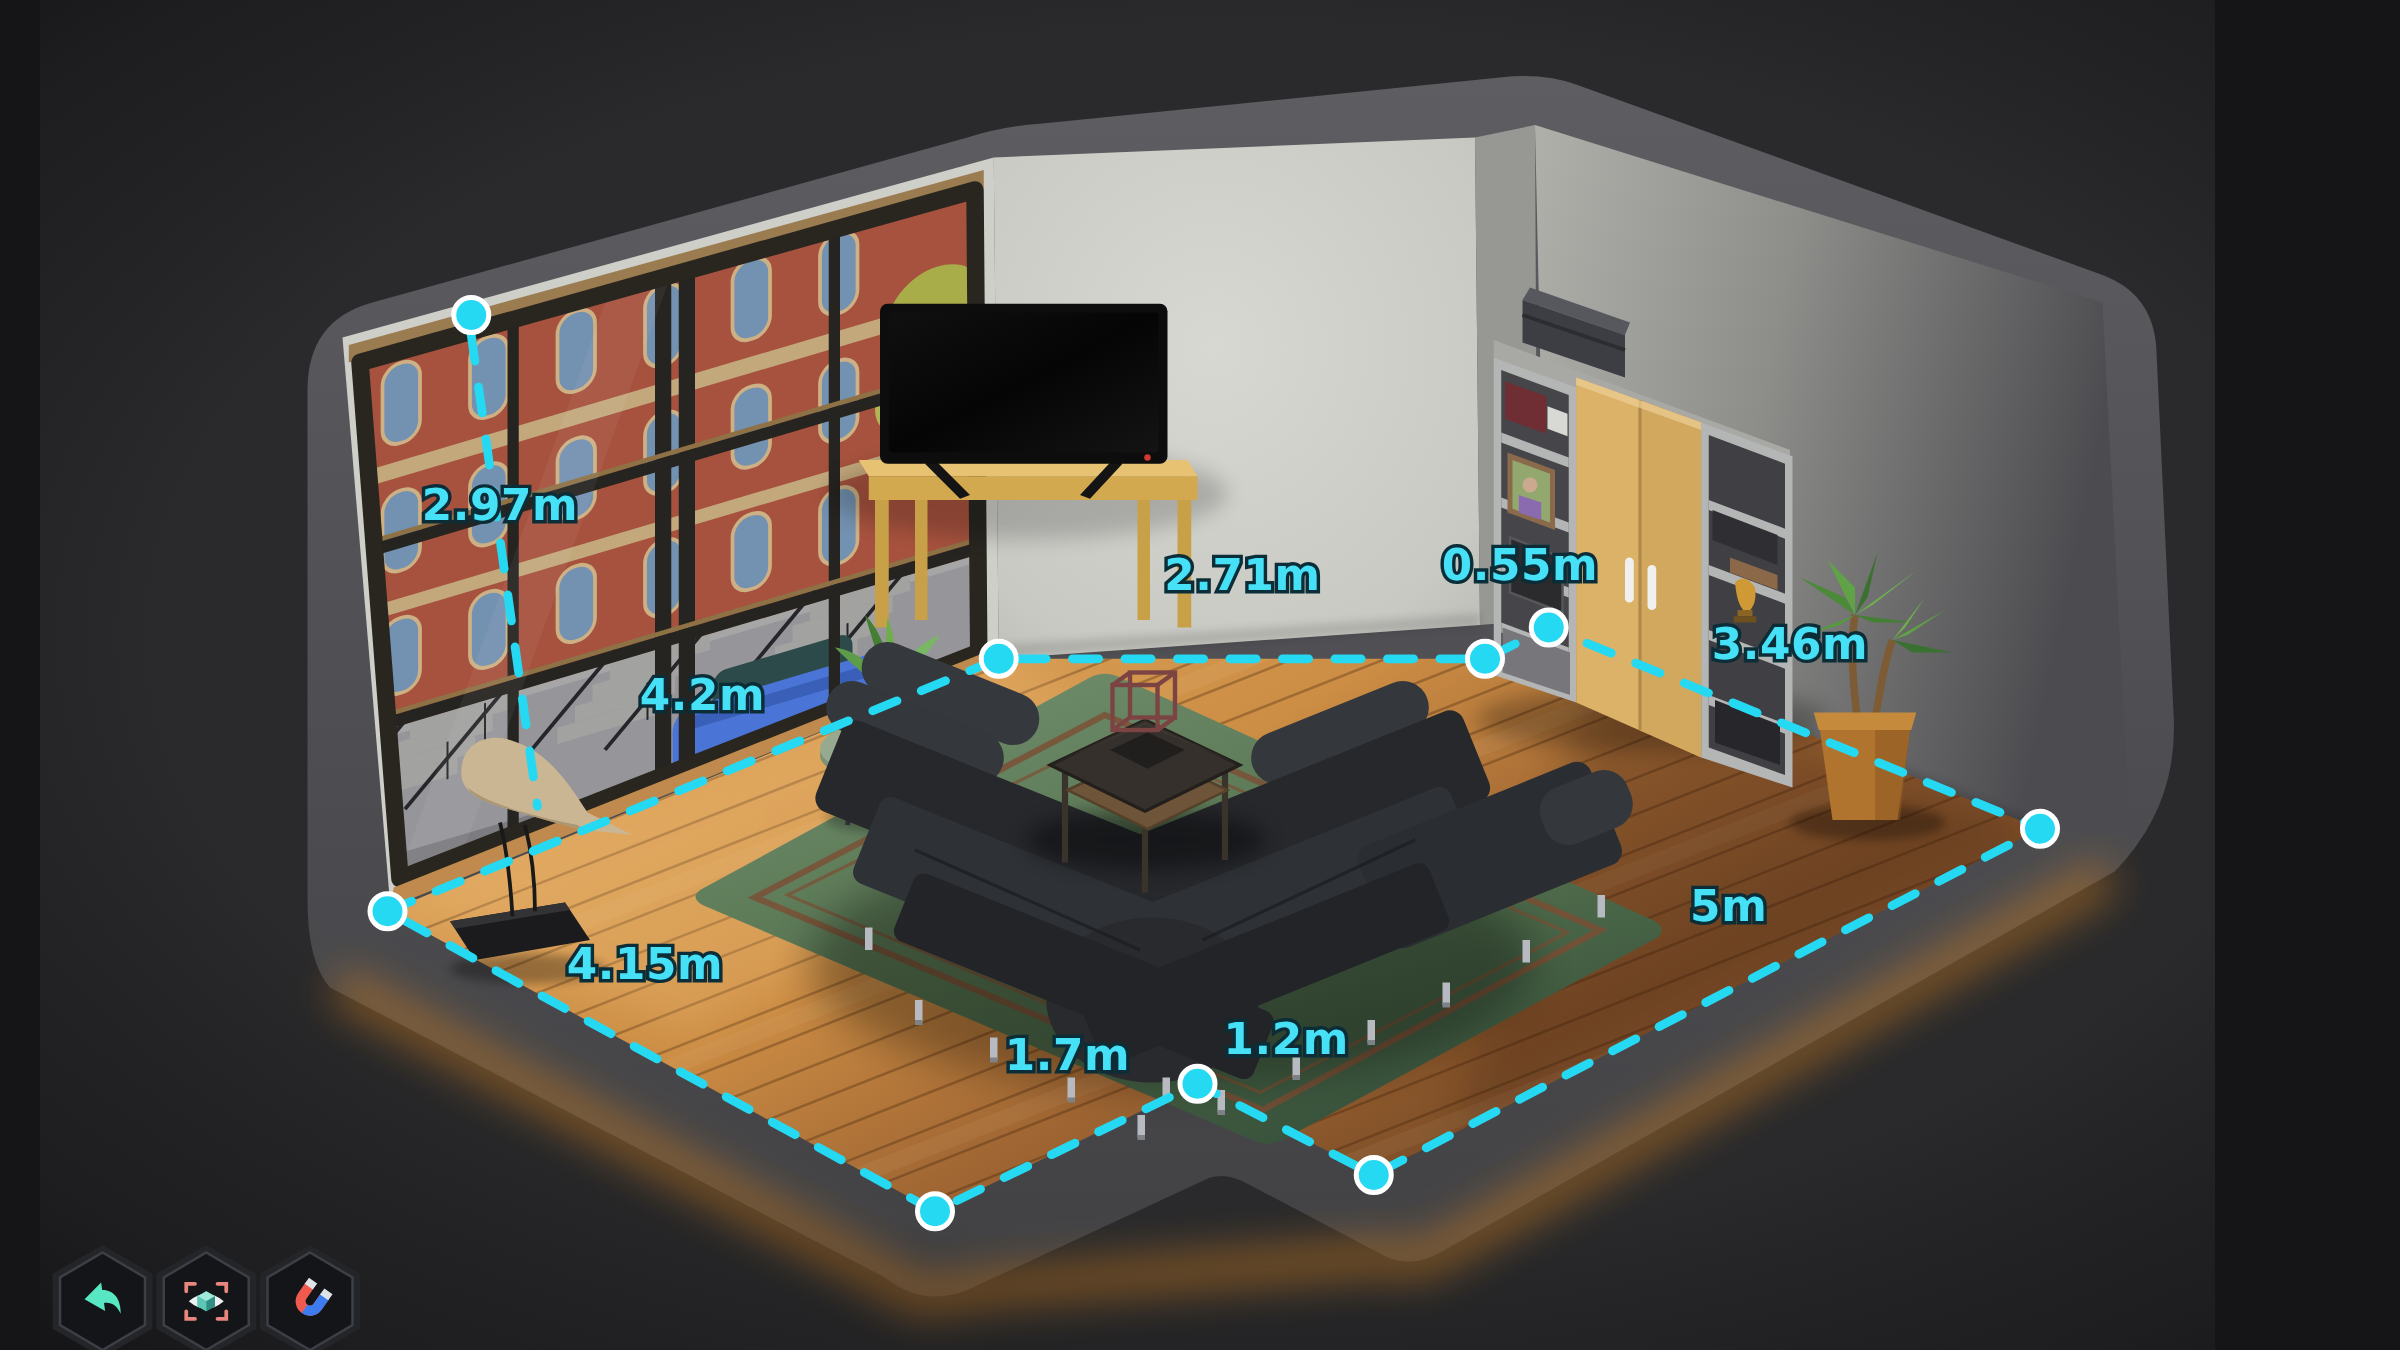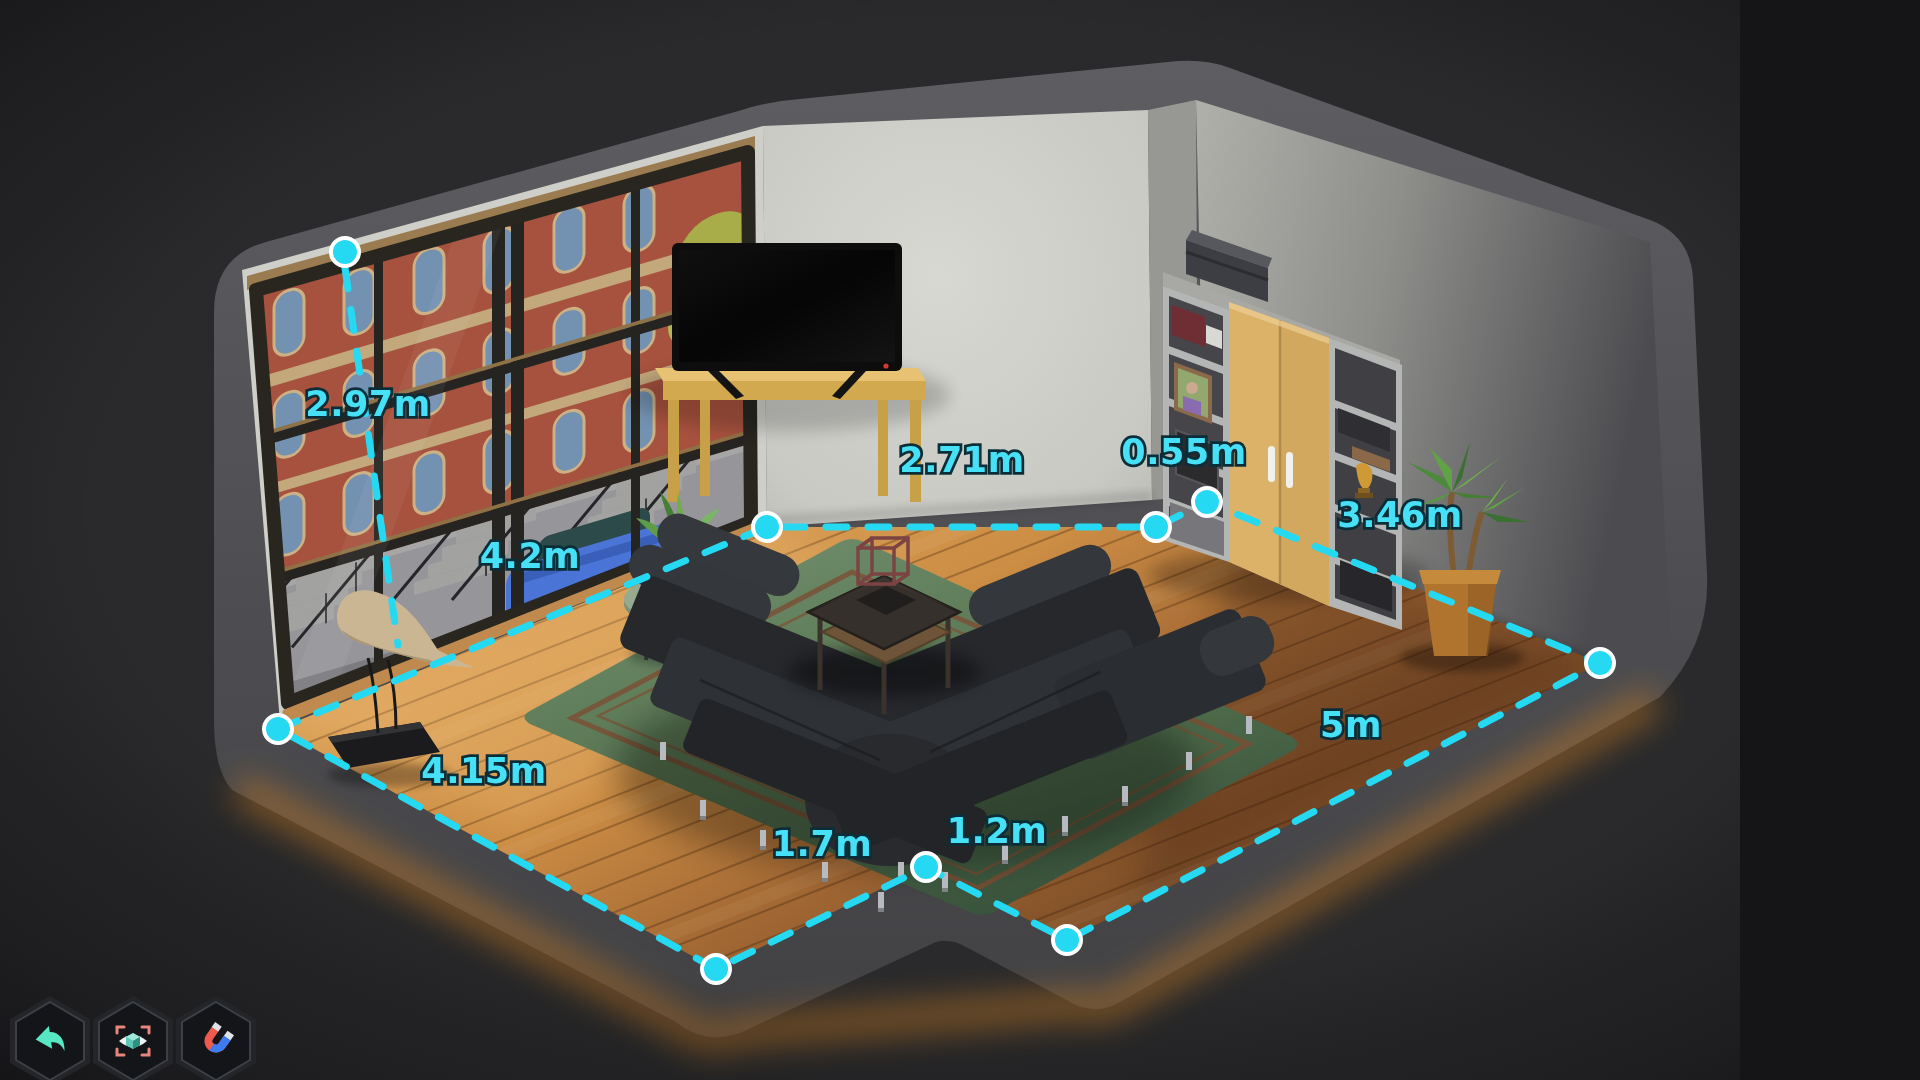--- a/index.html
+++ b/index.html
@@ -1,17 +1,17 @@
 <!DOCTYPE html>
 <html><head>
 <meta charset="utf-8">
 <style>
   html,body{margin:0;padding:0;background:#151517;}
   #stage{position:relative;width:1740px;height:1080px;overflow:hidden;
-         font-family:"DejaVu Sans","Liberation Sans",sans-serif;background:#0ea5e9;}
+         font-family:"DejaVu Sans","Liberation Sans",sans-serif;background:#0ea5e9;margin-left:32px;}
   svg{display:block}
   .mlabel{font-family:"DejaVu Sans","Liberation Sans",sans-serif;
           font-size:35px;font-weight:600;fill:#46e1f6;
           stroke:#0a2d38;stroke-width:5.5px;paint-order:stroke;
           text-anchor:middle;letter-spacing:.5px;}
   .dash{stroke:#25d9f3;stroke-width:7;fill:none;stroke-linecap:round;
         stroke-linejoin:round;stroke-dasharray:21 21;}
   .dot{fill:#25d9f3;stroke:#ffffff;stroke-width:4;}
   .hexbtn{cursor:pointer;}
 </style>

